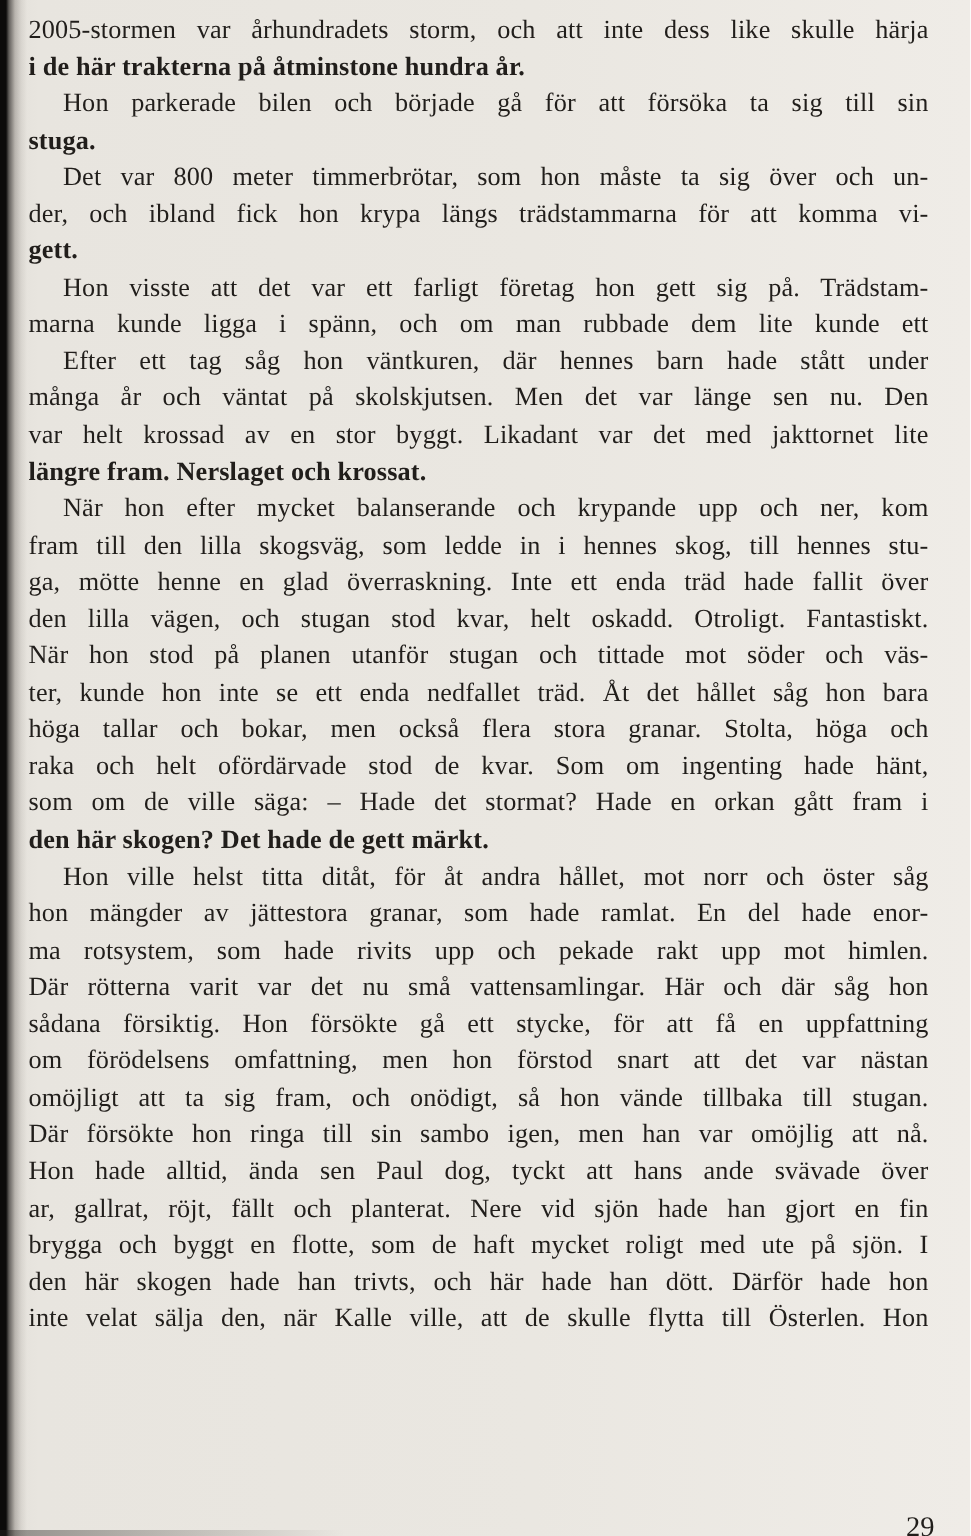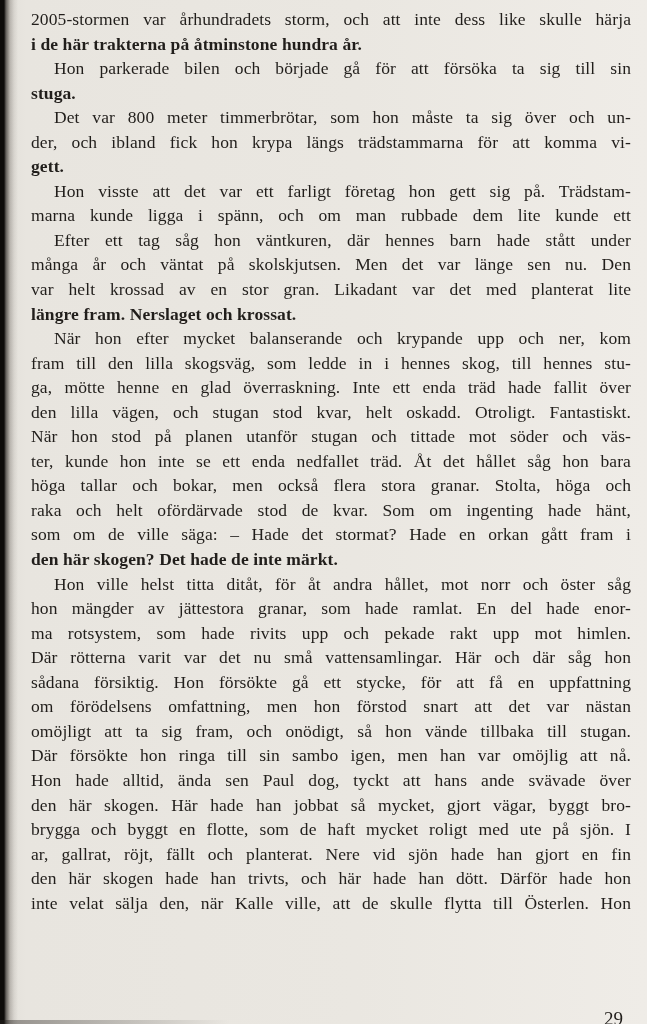--- a/index.html
+++ b/index.html
@@ -35,21 +35,21 @@
     position: absolute;
     left: 0;
     bottom: 0;
     width: 230px;
     height: 4px;
     background: linear-gradient(90deg, rgba(40, 36, 32, 0.45), rgba(0, 0, 0, 0));
     z-index: 2;
   }
   .text-block {
     position: absolute;
-    left: 31px;
+    left: 19px;
     top: 7px;
     width: 600px;
     font-size: 17.5px;
     line-height: 24.55px;
     letter-spacing: 0.1px;
   }
   .paragraph {
     margin: 0;
     padding: 0;
   }
@@ -98,46 +98,45 @@
         <div class="line">der, och ibland fick hon krypa längs trädstammarna för att komma vi-</div>
         <div class="line last">gett.</div>
       </div>
       <div class="paragraph">
         <div class="line indent">Hon visste att det var ett farligt företag hon gett sig på. Trädstam-</div>
         <div class="line">marna kunde ligga i spänn, och om man rubbade dem lite kunde ett</div>
       </div>
       <div class="paragraph">
         <div class="line indent">Efter ett tag såg hon väntkuren, där hennes barn hade stått under</div>
         <div class="line">många år och väntat på skolskjutsen. Men det var länge sen nu. Den</div>
-        <div class="line">var helt krossad av en stor gran. Likadant var det med planterat lite</div>
+        <div class="line">var helt krossad av en stor byggt. Likadant var det med jakttornet lite</div>
         <div class="line last">längre fram. Nerslaget och krossat.</div>
       </div>
       <div class="paragraph">
         <div class="line indent">När hon efter mycket balanserande och krypande upp och ner, kom</div>
         <div class="line">fram till den lilla skogsväg, som ledde in i hennes skog, till hennes stu-</div>
         <div class="line">ga, mötte henne en glad överraskning. Inte ett enda träd hade fallit över</div>
         <div class="line">den lilla vägen, och stugan stod kvar, helt oskadd. Otroligt. Fantastiskt.</div>
         <div class="line">När hon stod på planen utanför stugan och tittade mot söder och väs-</div>
         <div class="line">ter, kunde hon inte se ett enda nedfallet träd. Åt det hållet såg hon bara</div>
         <div class="line">höga tallar och bokar, men också flera stora granar. Stolta, höga och</div>
         <div class="line">raka och helt ofördärvade stod de kvar. Som om ingenting hade hänt,</div>
         <div class="line">som om de ville säga: – Hade det stormat? Hade en orkan gått fram i</div>
-        <div class="line last">den här skogen? Det hade de inte märkt.</div>
+        <div class="line last">den här skogen? Det hade de gett märkt.</div>
       </div>
       <div class="paragraph">
         <div class="line indent">Hon ville helst titta ditåt, för åt andra hållet, mot norr och öster såg</div>
         <div class="line">hon mängder av jättestora granar, som hade ramlat. En del hade enor-</div>
         <div class="line">ma rotsystem, som hade rivits upp och pekade rakt upp mot himlen.</div>
         <div class="line">Där rötterna varit var det nu små vattensamlingar. Här och där såg hon</div>
         <div class="line">sådana försiktig. Hon försökte gå ett stycke, för att få en uppfattning</div>
         <div class="line">om förödelsens omfattning, men hon förstod snart att det var nästan</div>
         <div class="line">omöjligt att ta sig fram, och onödigt, så hon vände tillbaka till stugan.</div>
         <div class="line">Där försökte hon ringa till sin sambo igen, men han var omöjlig att nå.</div>
         <div class="line">Hon hade alltid, ända sen Paul dog, tyckt att hans ande svävade över</div>
-        <div class="line">den här skogen. Här hade han jobbat så mycket, gjort vägar, byggt bro-</div>
+        <div class="line">ar, gallrat, röjt, fällt och planterat. Nere vid sjön hade han gjort en fin</div>
         <div class="line">brygga och byggt en flotte, som de haft mycket roligt med ute på sjön. I</div>
-        <div class="line">ar, gallrat, röjt, fällt och planterat. Nere vid sjön hade han gjort en fin</div>
         <div class="line">den här skogen hade han trivts, och här hade han dött. Därför hade hon</div>
         <div class="line">inte velat sälja den, när Kalle ville, att de skulle flytta till Österlen. Hon</div>
       </div>
     </div>
   <div class="page-number">29</div>
 </div>
 
 </body></html>

